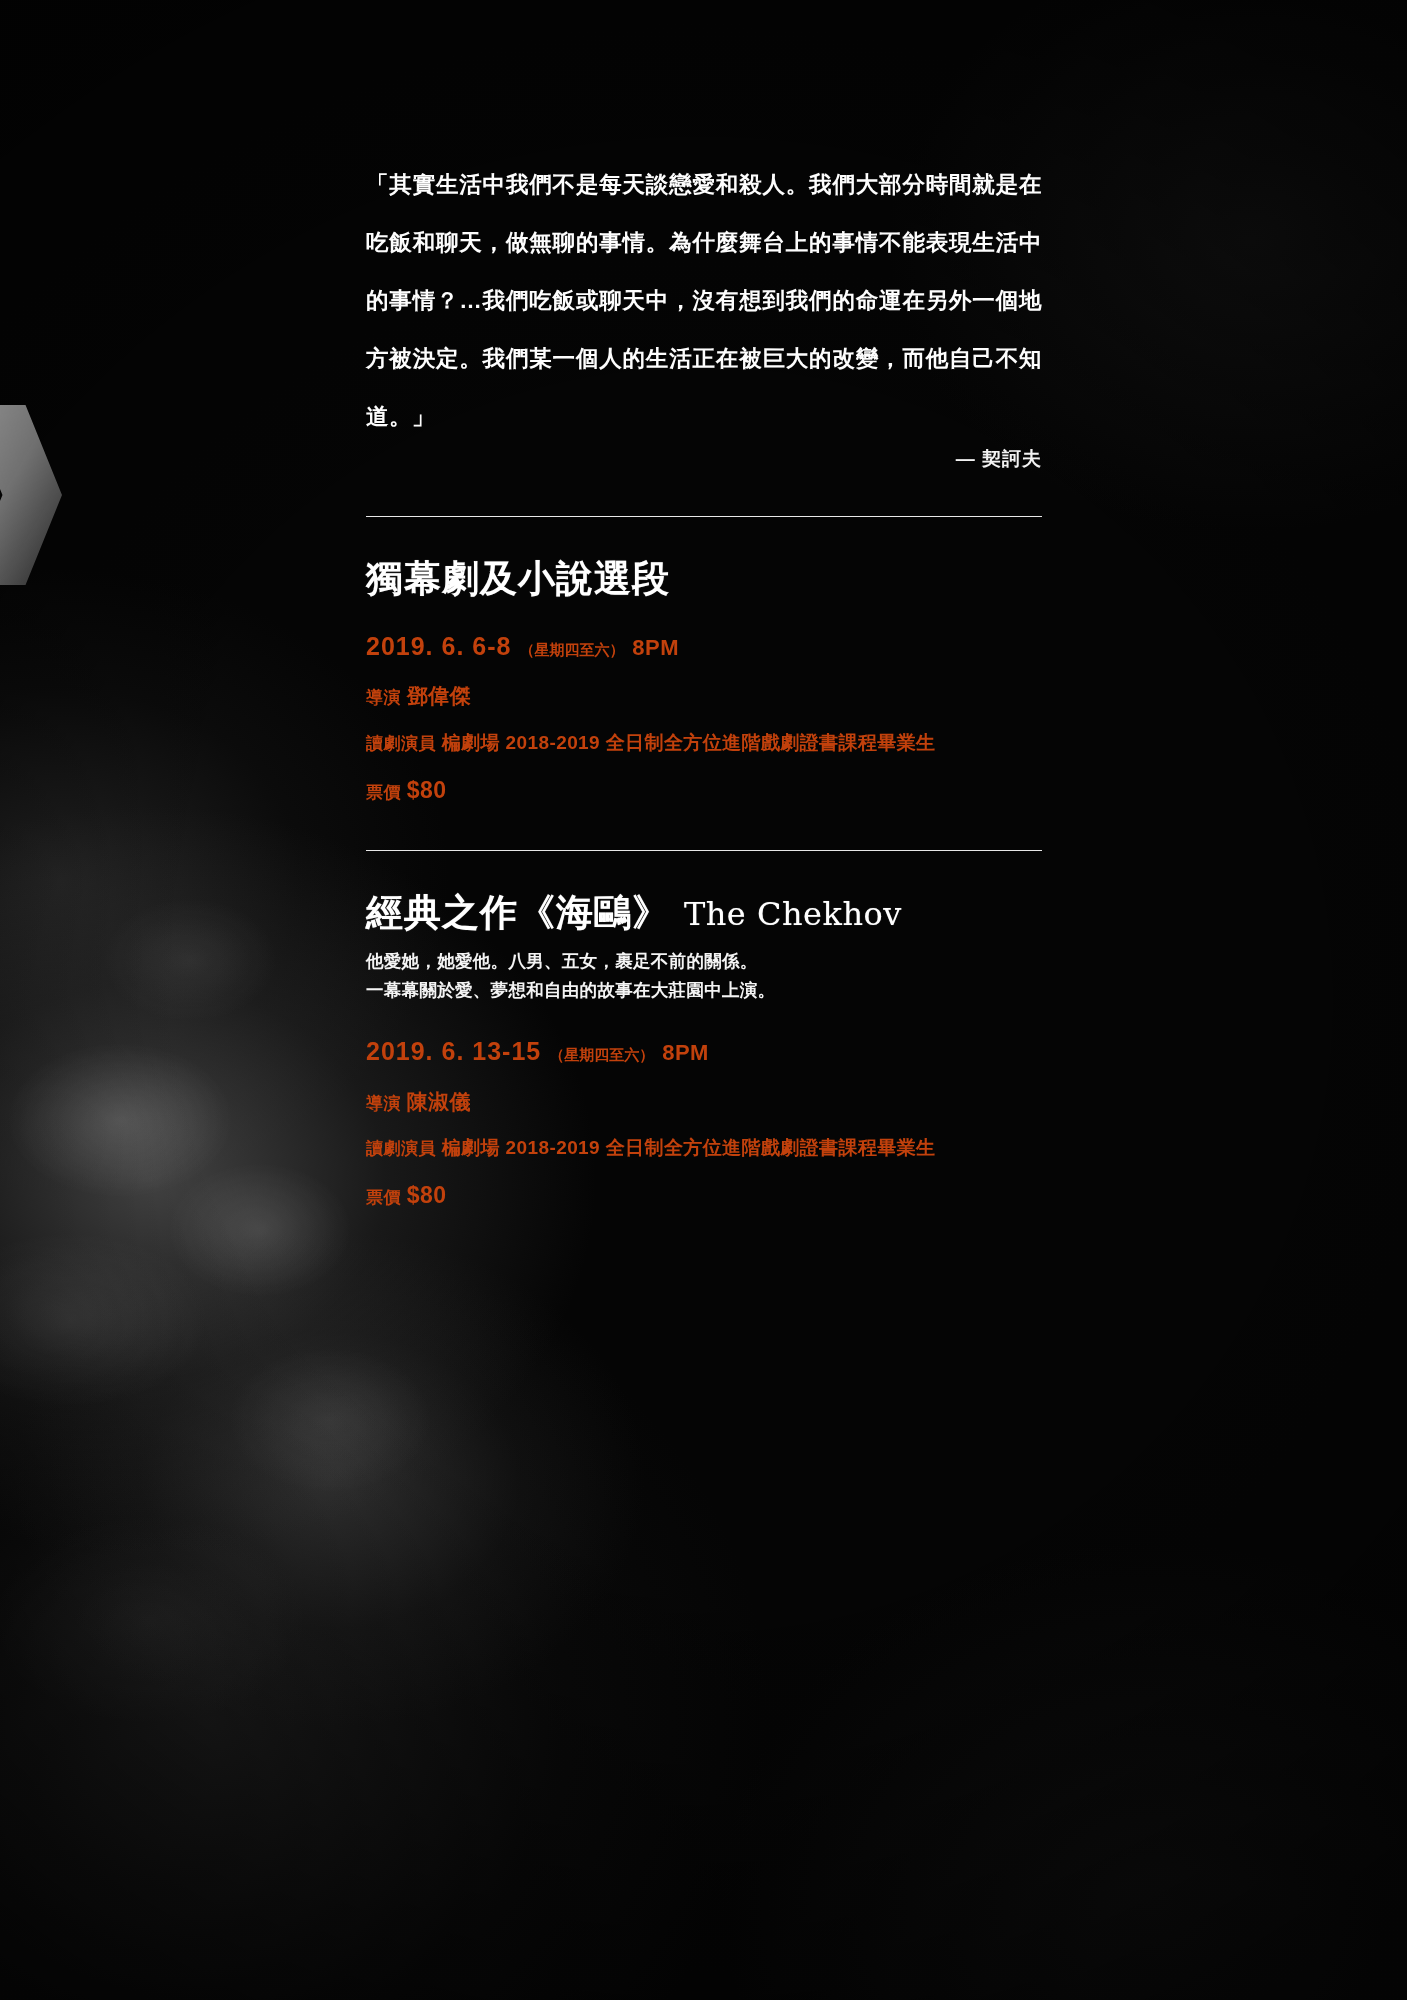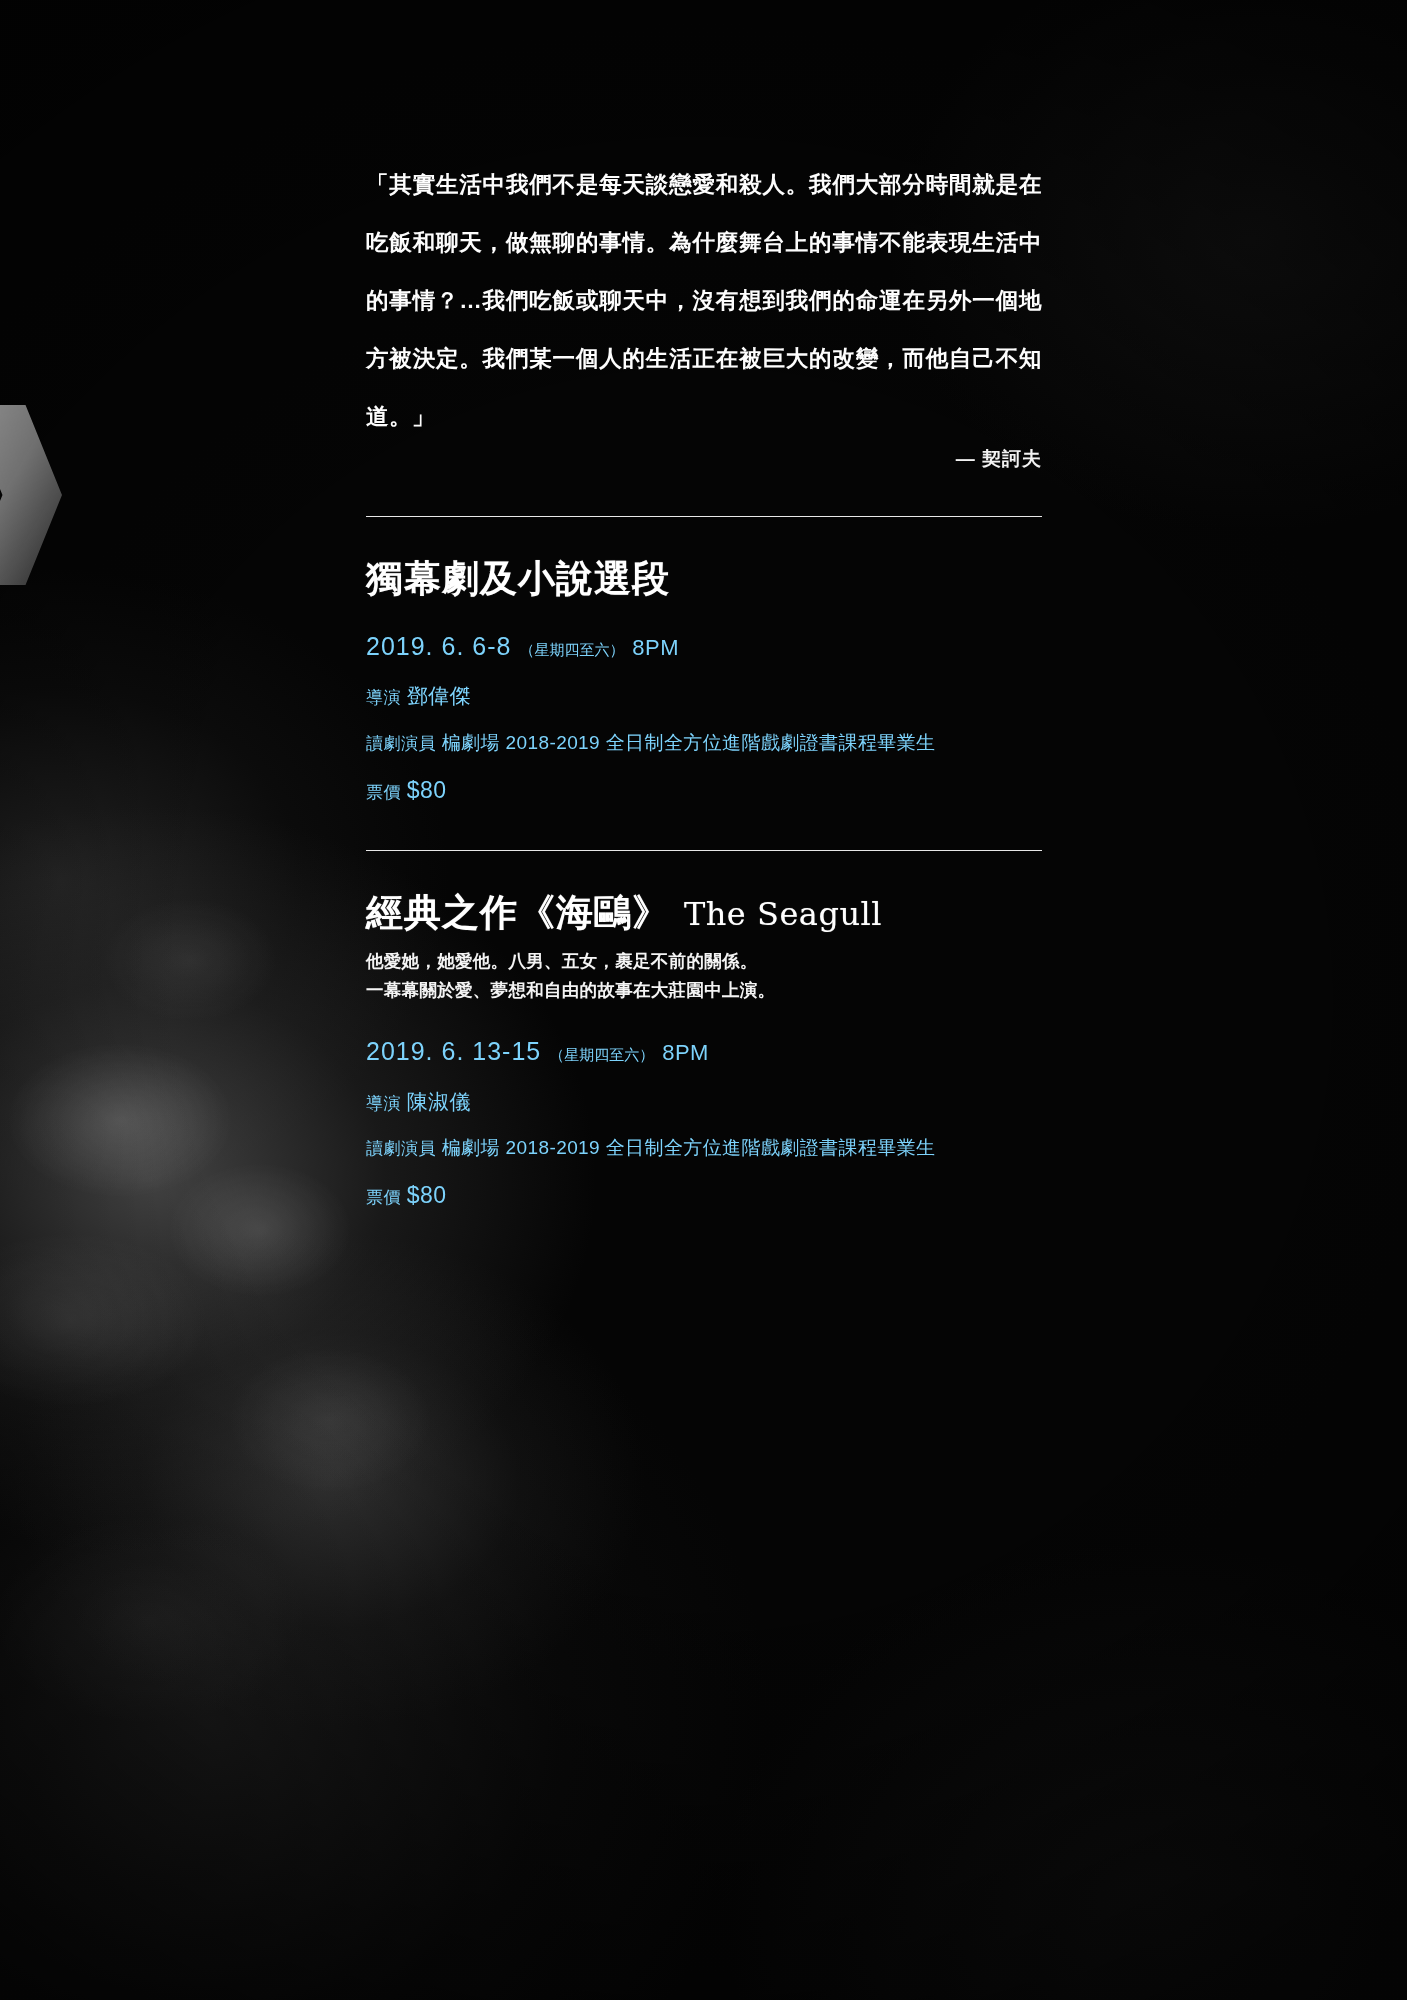--- a/index.html
+++ b/index.html
@@ -121,23 +121,23 @@
   }
 
   hr.rule {
     border: 0;
     border-top: 1.5px solid #e8e8e8;
     margin: 44px 0 40px 0;
   }
 
   .detail-line {
     font-size: 19px;
-    font-weight: 400;
+    font-weight: 700;
     letter-spacing: 0.4px;
-    color: #7dd3fc;
+    color: #c2410c;
     margin-top: 19px;
     line-height: 1.35;
   }
   .detail-line.date {
     font-size: 25px;
     letter-spacing: 1px;
     margin-top: 30px;
   }
   .detail-line.date .paren {
     font-size: 15px;
@@ -203,21 +203,21 @@
       <span class="label">票價</span>
       <span class="price">$80</span>
     </div>
   </div>
 
   <hr class="rule">
 
   <div class="section" id="sec2-block">
     <div class="section-head">
       <span>經典之作《海鷗》</span>
-      <span class="latin">The Seagull</span>
+      <span class="latin">The Chekhov</span>
     </div>
     <div class="body-text loose">
       <div>他愛她，她愛他。八男、五女，裹足不前的關係。</div>
       <div>一幕幕關於愛、夢想和自由的故事在大莊園中上演。</div>
     </div>
     <div class="detail-line date">
       <span>2019. 6. 13-15</span>
       <span class="paren">（星期四至六）</span>
       <span class="time">8PM</span>
     </div>

